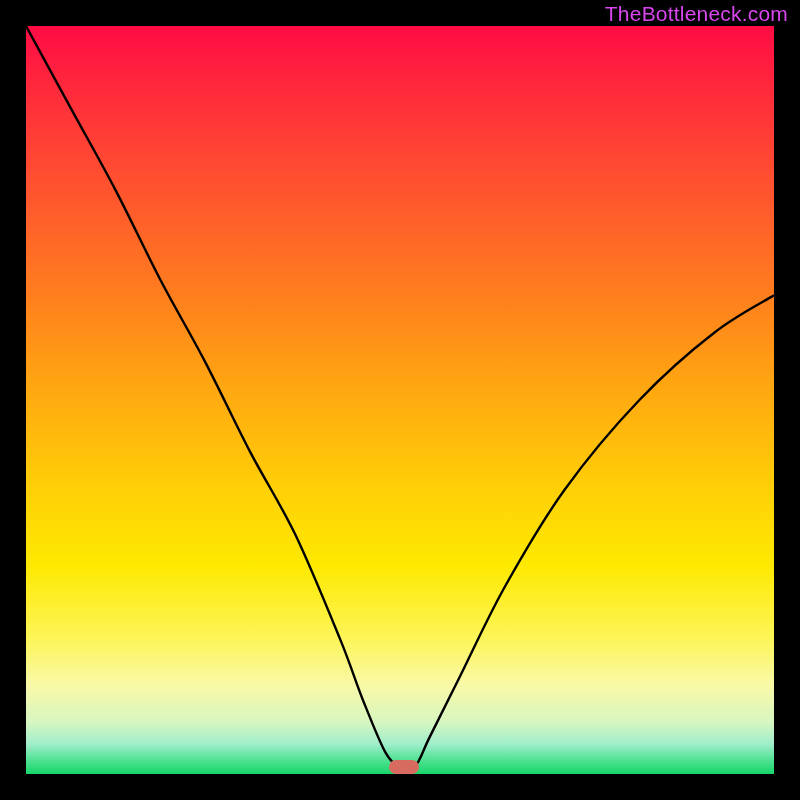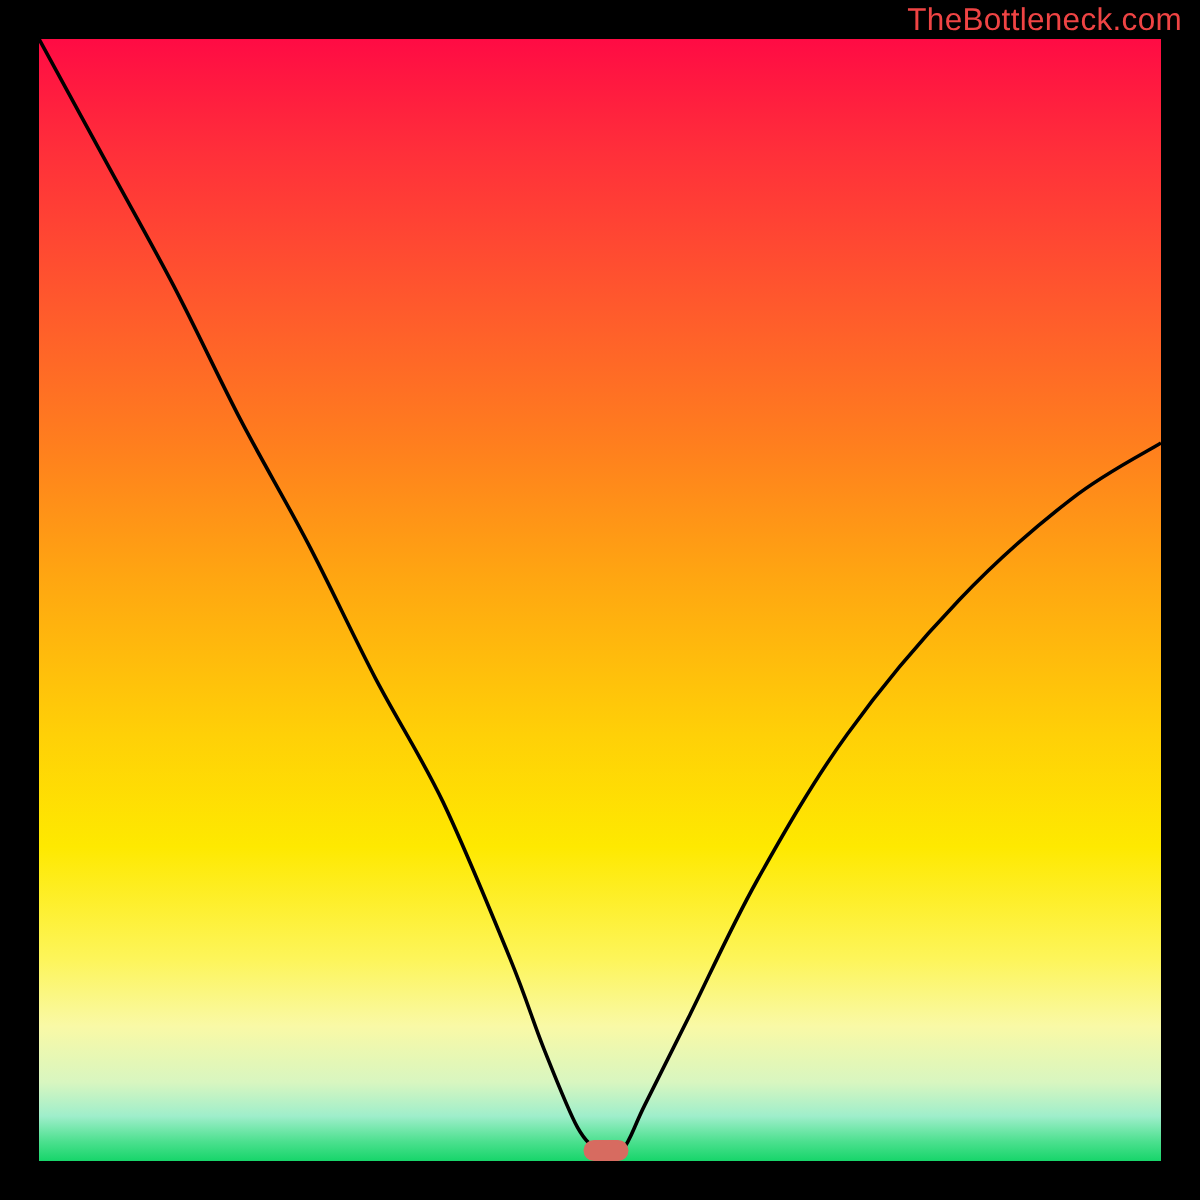--- a/index.html
+++ b/index.html
@@ -14,21 +14,21 @@
   .frame {
     position: relative;
     width: 800px;
     height: 800px;
     background: #000;
   }
   .watermark {
     position: absolute;
     top: 2px;
     right: 12px;
-    color: #ef4444;
+    color: #d946ef;
     font-size: 21px;
     font-weight: 500;
     letter-spacing: 0.2px;
     z-index: 10;
   }
   .plot-area {
     position: absolute;
     left: 26px;
     top: 26px;
     width: 748px;

